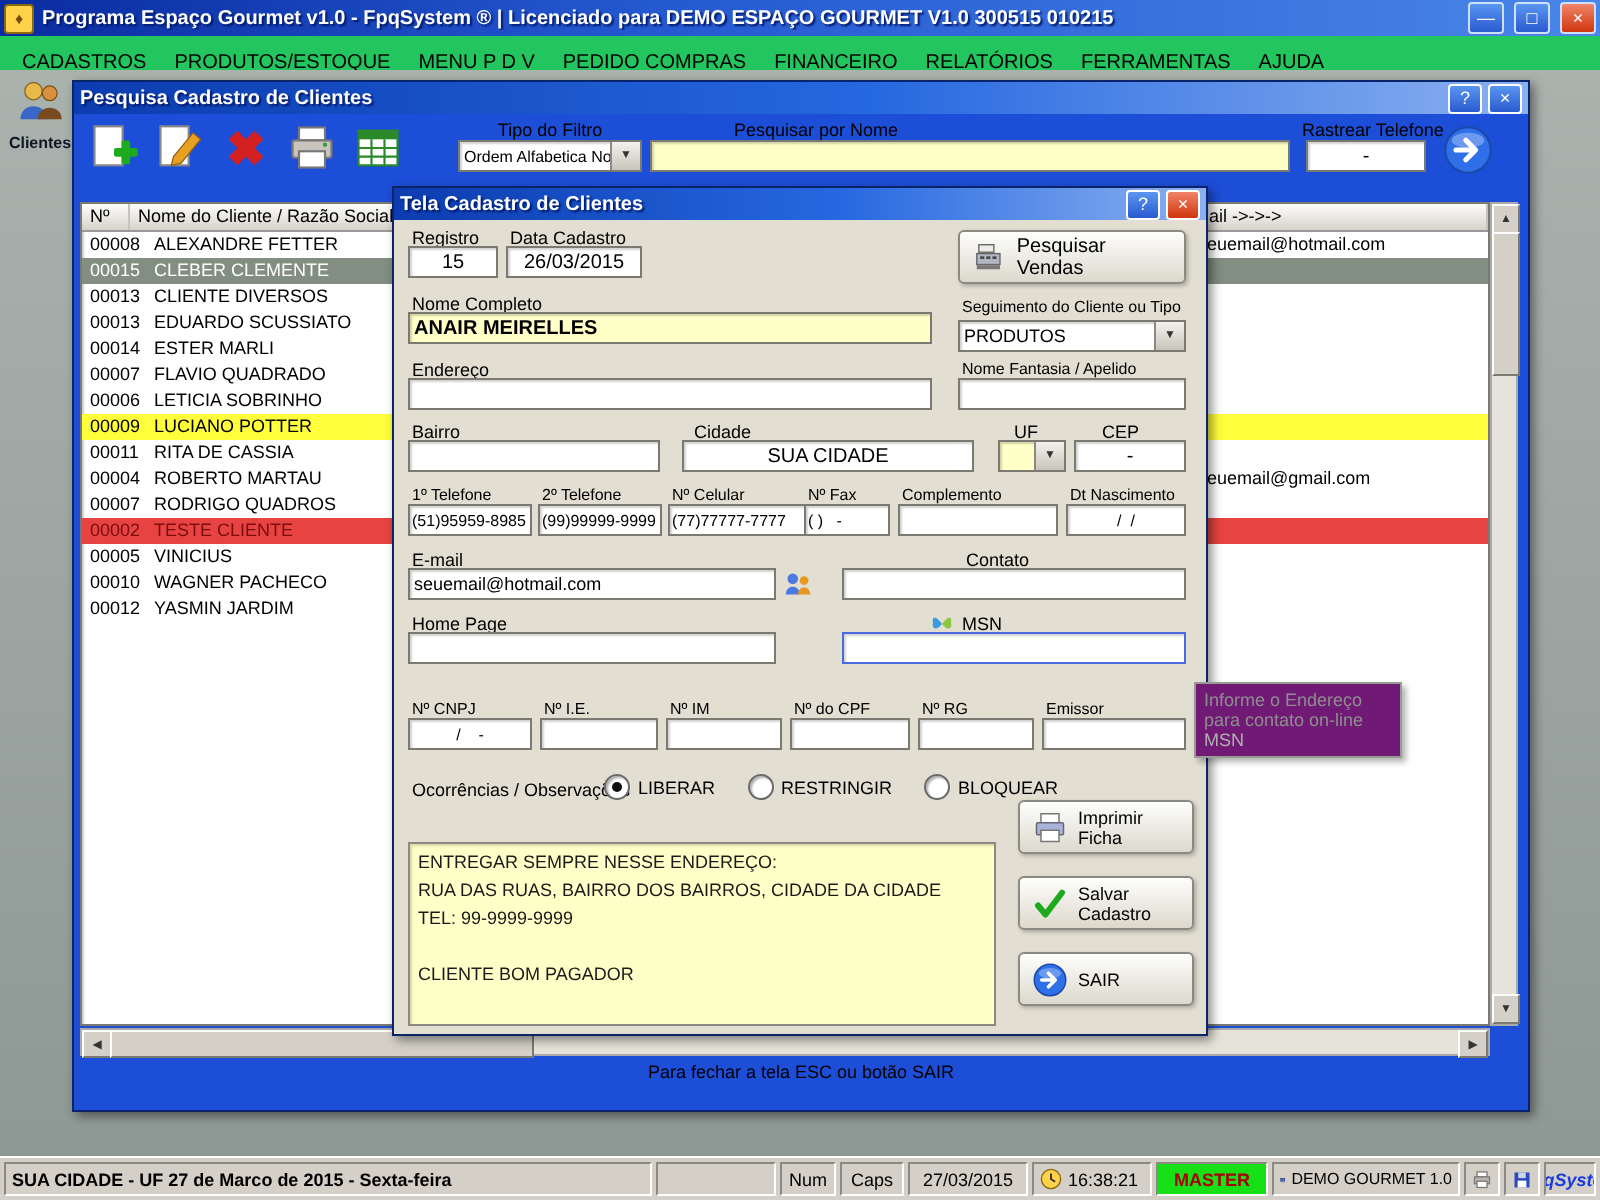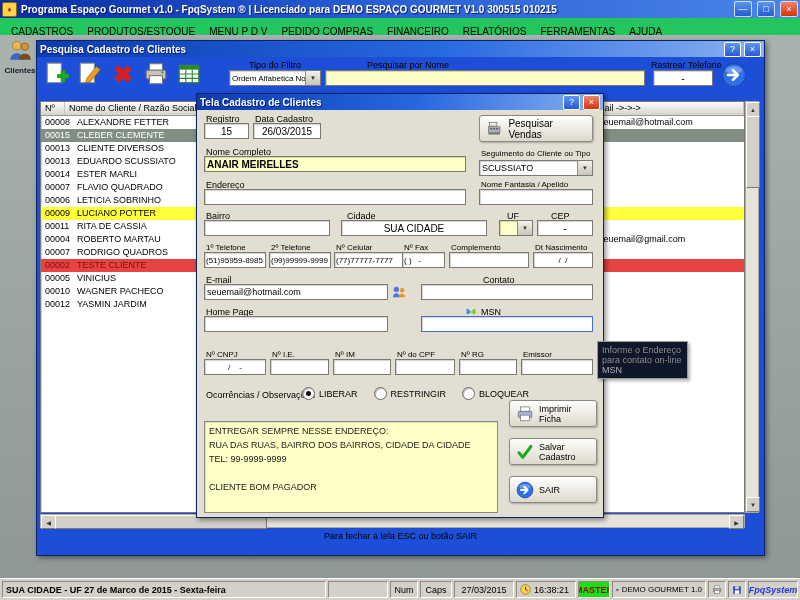--- a/index.html
+++ b/index.html
@@ -87,21 +87,21 @@
   .radio-row{position:absolute;left:105px;top:293px;display:flex;gap:16px;align-items:center}
   .radio-opt{display:flex;align-items:center;gap:4px}
   .radio{width:11px;height:11px;border-radius:50%;background:#fff;border:1px solid #6a6a6a;
     box-shadow:inset 1px 1px 1px rgba(0,0,0,.3);position:relative}
   .radio.sel::after{content:"";position:absolute;left:3px;top:3px;width:5px;height:5px;border-radius:50%;background:#101010}
   .radio-lbl{font-size:9px}
   .obs{position:absolute;left:7px;top:311px;width:294px;height:92px;background:#ffffc8;
     border:1px solid #8a8a82;box-shadow:inset 1px 1px 1px rgba(0,0,0,.15);font-size:9px;
     padding:3px 4px;box-sizing:border-box;white-space:pre-line;line-height:1.55;color:#1a1a1a}
   
-  #tooltip{position:absolute;left:597px;top:341px;width:91px;background:#0f172a;
+  #tooltip{position:absolute;left:597px;top:341px;width:104px;background:#701a75;
     border:1px solid #9a9a92;box-shadow:2px 2px 3px rgba(0,0,0,.3);padding:3px 4px;
     font-size:9px;color:#8e8e8e;z-index:70;box-sizing:border-box}
   #tooltip .t2{color:#b0b0b0}
   
   #statusbar{position:absolute;left:0;top:578px;width:800px;height:22px;background:#d4d0c8;
     border-top:1px solid #fff;display:flex;align-items:stretch;gap:2px;padding:2px;box-sizing:border-box}
   .sb-cell{border:1px solid;border-color:#8a8a82 #fff #fff #8a8a82;display:flex;align-items:center;
     padding:0 3px;font-size:9px;white-space:nowrap;overflow:hidden;box-sizing:border-box;gap:3px}
   .sb-cell.master{background:#17e017;color:#a80000;font-weight:bold;justify-content:center}
   .sb-cell.brand{color:#1a3ae0;font-weight:bold;font-style:italic}
@@ -328,21 +328,21 @@
           <rect x="15" y="11.5" width="3" height="2" fill="#4a4a4a"></rect>
       </svg>
       <span>Pesquisar Vendas</span>
     </div>
 
     <div class="lbl" style="left:9px;top:37px">Nome Completo</div>
     <input class="tb yellow" style="left: 7px; top: 46px; width: 262px; font-weight: bold;" value="ANAIR MEIRELLES">
 
     <div class="lbl s" style="left:284px;top:39px">Seguimento do Cliente ou Tipo</div>
     <div class="dd" style="left:282px;top:50px;width:114px">
-      <span class="dd-txt" style="font-size:9px">SCUSSIATO</span>
+      <span class="dd-txt" style="font-size:9px">PRODUTOS</span>
       <span class="dd-btn">▼</span>
     </div>
 
     <div class="lbl" style="left:9px;top:70px">Endereço</div>
     <input class="tb" style="left: 7px; top: 79px; width: 262px;" value="">
     <div class="lbl s" style="left:284px;top:70px">Nome Fantasia / Apelido</div>
     <input class="tb" style="left: 282px; top: 79px; width: 114px;" value="">
 
     <div class="lbl" style="left:9px;top:101px">Bairro</div>
     <input class="tb" style="left: 7px; top: 110px; width: 126px;" value="">
@@ -464,21 +464,21 @@
   <div class="sb-cell" style="width:28px;justify-content:center">Num</div>
   <div class="sb-cell" style="width:32px;justify-content:center">Caps</div>
   <div class="sb-cell" style="width:60px;justify-content:center">27/03/2015</div>
   <div class="sb-cell" style="width:60px">
     <svg viewBox="0 0 16 16" width="11" height="11">
       <circle cx="8" cy="8" r="7" fill="#ffd24a" stroke="#8a6a10"></circle>
       <path d="M8 4 V8 L11 10" stroke="#333" stroke-width="1.4" fill="none"></path>
     </svg>
     <span>16:38:21</span>
   </div>
-  <div class="sb-cell master" style="width:32px">MASTER</div>
+  <div class="sb-cell master" style="width:56px">MASTER</div>
   <div class="sb-cell" style="width:94px">
     <svg viewBox="0 0 16 16" width="12" height="12">
       <rect x="1.5" y="2.5" width="13" height="9" fill="#3a6ae0" stroke="#223"></rect>
       <rect x="6" y="12" width="4" height="1.6" fill="#888"></rect>
         <rect x="4" y="13.6" width="8" height="1.2" fill="#666"></rect>
     </svg>
     <span style="font-size:8px">DEMO GOURMET 1.0</span>
   </div>
   <div class="sb-cell" style="width:18px;justify-content:center">
     <svg viewBox="0 0 16 16" width="12" height="12">

